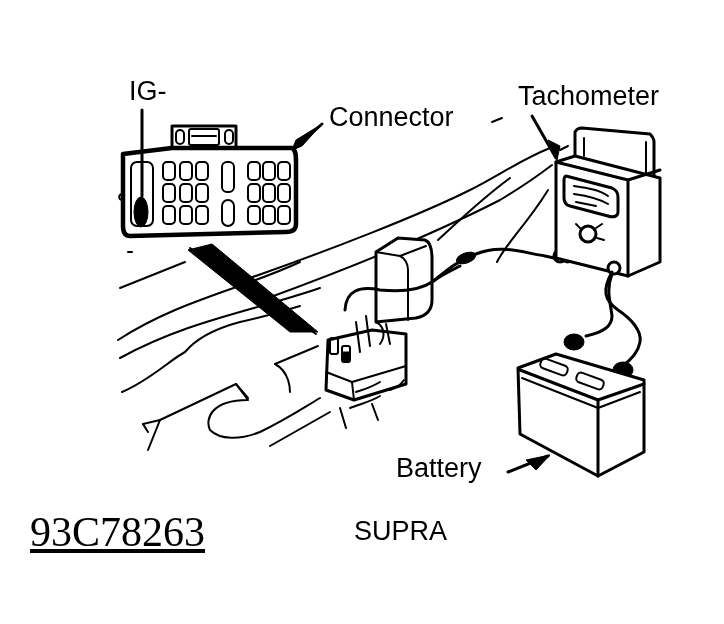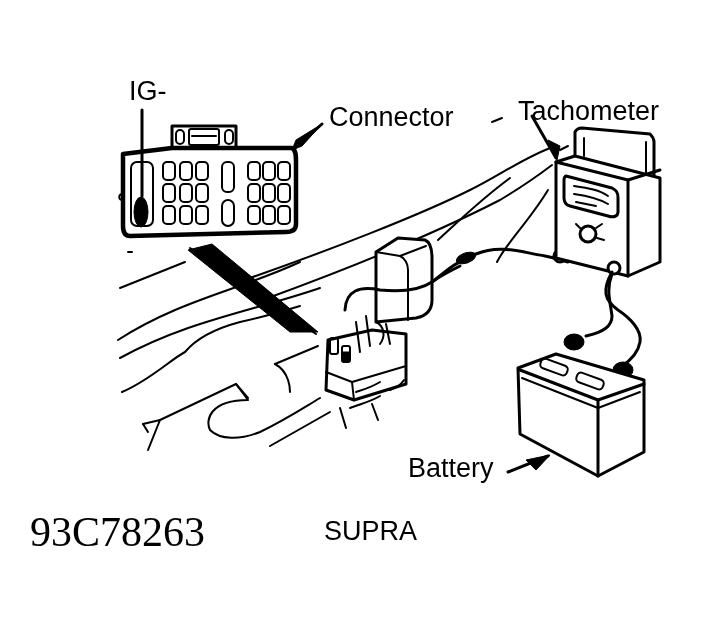--- a/index.html
+++ b/index.html
@@ -17,20 +17,21 @@
       font-size: 27px;
       line-height: 1.02;
       white-space: nowrap;
     }
     .code {
       position: absolute;
       font-family: "Liberation Serif", serif;
       color: #000;
       font-size: 42px;
       white-space: nowrap;
+      text-decoration: underline;
     }
   </style>
 </head>
 <body>
 
 <svg id="canvas" viewBox="0 0 724 624" xmlns="http://www.w3.org/2000/svg">
 
   <g>
     <path class="ink-thin" d="M120 288 L185 262"></path>
     <path class="ink-thin" d="M118 340 C180 300 240 290 300 262"></path>
@@ -190,19 +191,19 @@
     <path class="solid" d="M526 460 L550 455 L536 470 Z"></path>
   </g>
 </svg>
 
 <div class="label" style="left:129px; top:78px;">IG-</div>
 
 <div class="label" style="left:329px; top:104px;">
   <div>Connector</div>
 </div>
 
-<div class="label" style="left:518px; top:98px;">Tachometer</div>
-
-<div class="label" style="left:396px; top:455px;margin-left:12px;">Battery</div>
+<div class="label" style="left:518px; top:83px;">Tachometer</div>
+
+<div class="label" style="left:396px; top:455px;">Battery</div>
 
 <div class="code" style="left:30px; top:508px;">93C78263</div>
 
-<div class="label" style="left:324px; top:518px;">SUPRA</div>
+<div class="label" style="left:354px; top:518px;">SUPRA</div>
 
 </body></html>

